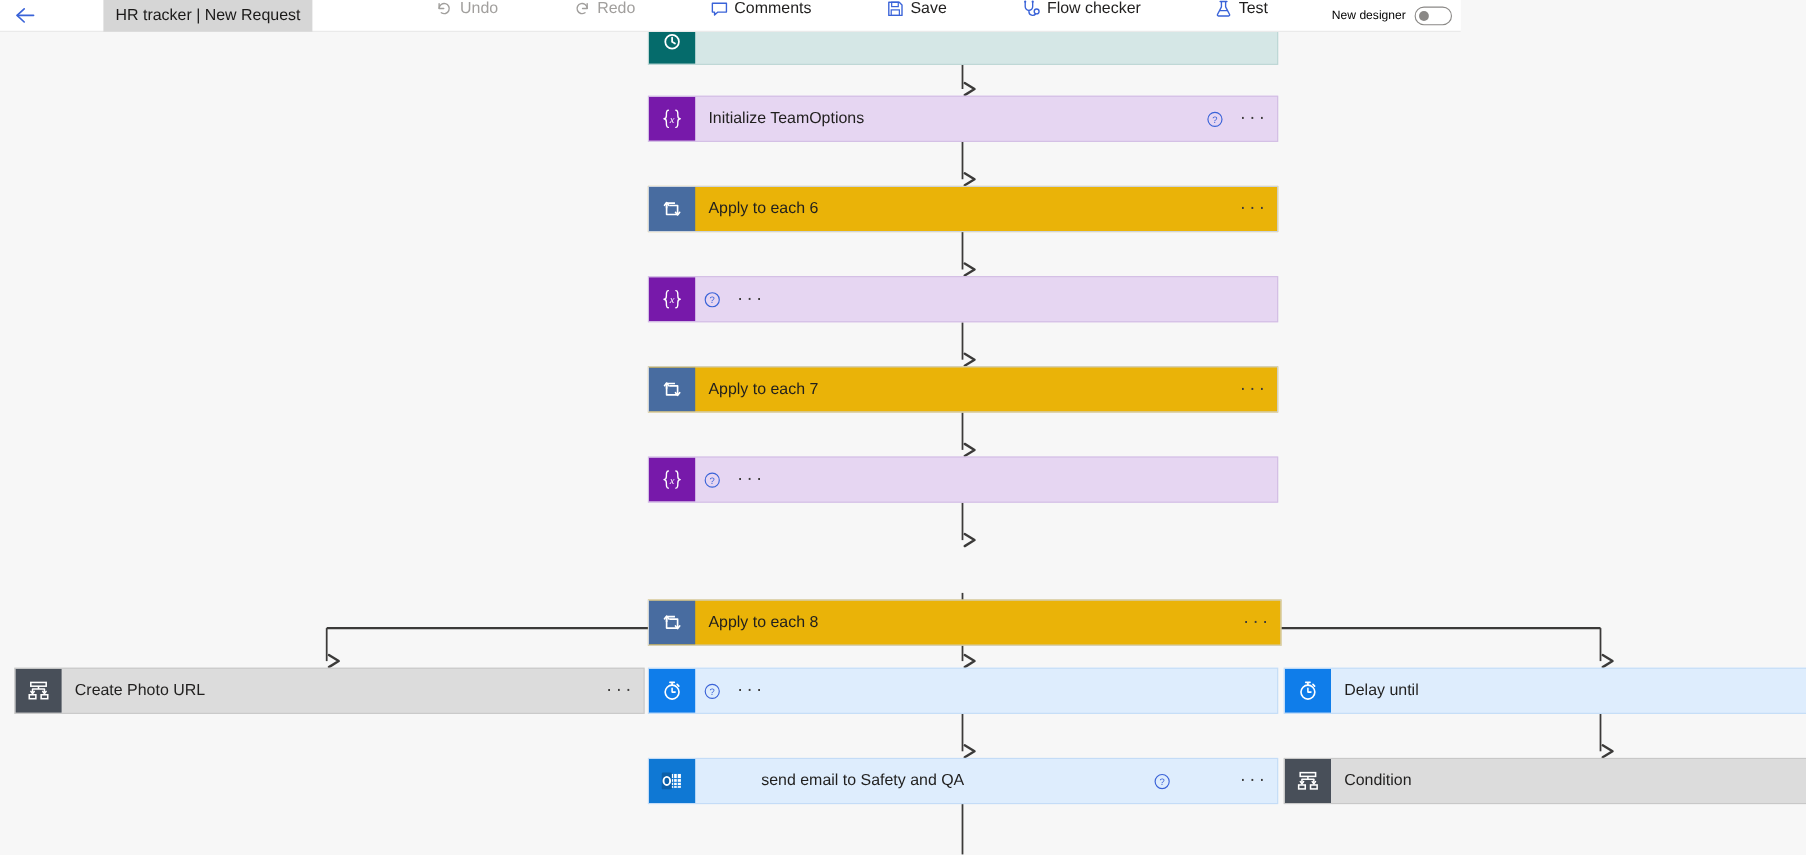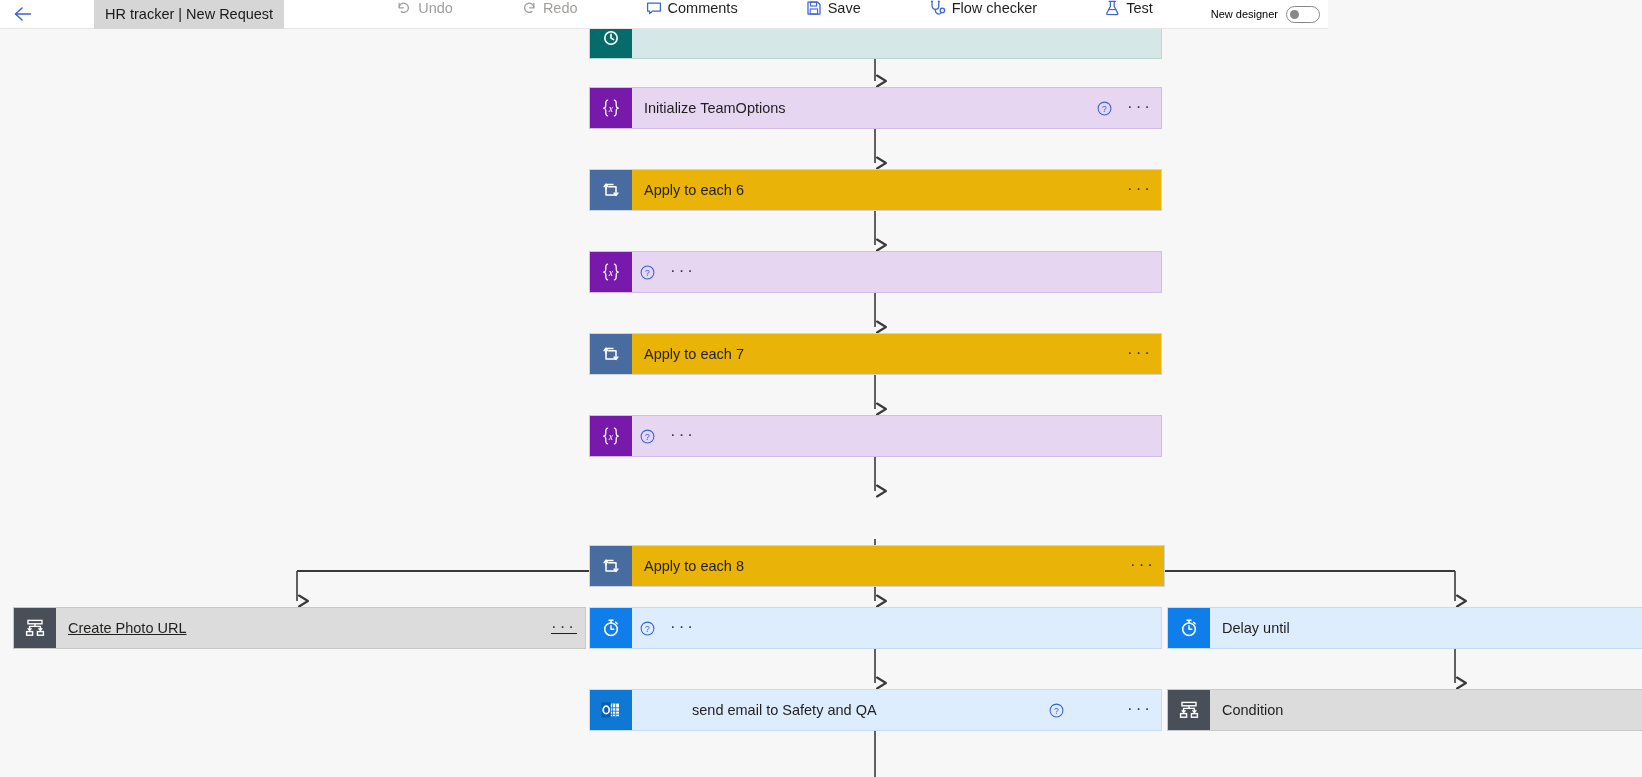--- a/index.html
+++ b/index.html
@@ -385,21 +385,21 @@
         <path d="M6 7.8 V16 H16 V7.8 H8.4" fill="none" stroke="#ffffff" stroke-width="1.5" stroke-linejoin="round"></path>
         <path d="M6 10.4 V5.6 H13.6" fill="none" stroke="#ffffff" stroke-width="1.5" stroke-linejoin="round"></path>
         <path d="M4.1 7.6 L6 5.2 L7.9 7.6" fill="none" stroke="#ffffff" stroke-width="1.5" stroke-linecap="round" stroke-linejoin="round"></path>
         <path d="M14.1 14 L16 16.4 L17.9 14" fill="none" stroke="#ffffff" stroke-width="1.5" stroke-linecap="round" stroke-linejoin="round"></path>
       </svg>
     </div>
     <div class="ctitle">Apply to each 8</div>
     <div class="cmore">···</div>
   </div>
 
-  <div class="card t-control" style="left:13px; top:578px; width:573px;text-decoration:underline;">
+  <div class="card t-control" style="left:13px; top:578px; width:573px;">
     <div class="cicon">
       <svg width="24" height="22" viewBox="0 0 24 22">
         <rect x="5" y="3.4" width="14" height="3.4" fill="none" stroke="#ffffff" stroke-width="1.4"></rect>
         <path d="M12 6.8 V9.4" fill="none" stroke="#ffffff" stroke-width="1.4"></path>
         <path d="M6.6 9.4 H17.4" fill="none" stroke="#ffffff" stroke-width="1.4" stroke-linecap="round"></path>
         <path d="M6.6 9.4 V12.6" fill="none" stroke="#ffffff" stroke-width="1.4"></path>
         <path d="M17.4 9.4 V12.6" fill="none" stroke="#ffffff" stroke-width="1.4"></path>
         <path d="M5.1 11.6 L6.6 13.6 L8.1 11.6" fill="none" stroke="#ffffff" stroke-width="1.4" stroke-linecap="round" stroke-linejoin="round"></path>
         <path d="M15.9 11.6 L17.4 13.6 L18.9 11.6" fill="none" stroke="#ffffff" stroke-width="1.4" stroke-linecap="round" stroke-linejoin="round"></path>
         <rect x="3.6" y="14.6" width="6" height="3.6" fill="none" stroke="#ffffff" stroke-width="1.4"></rect>

